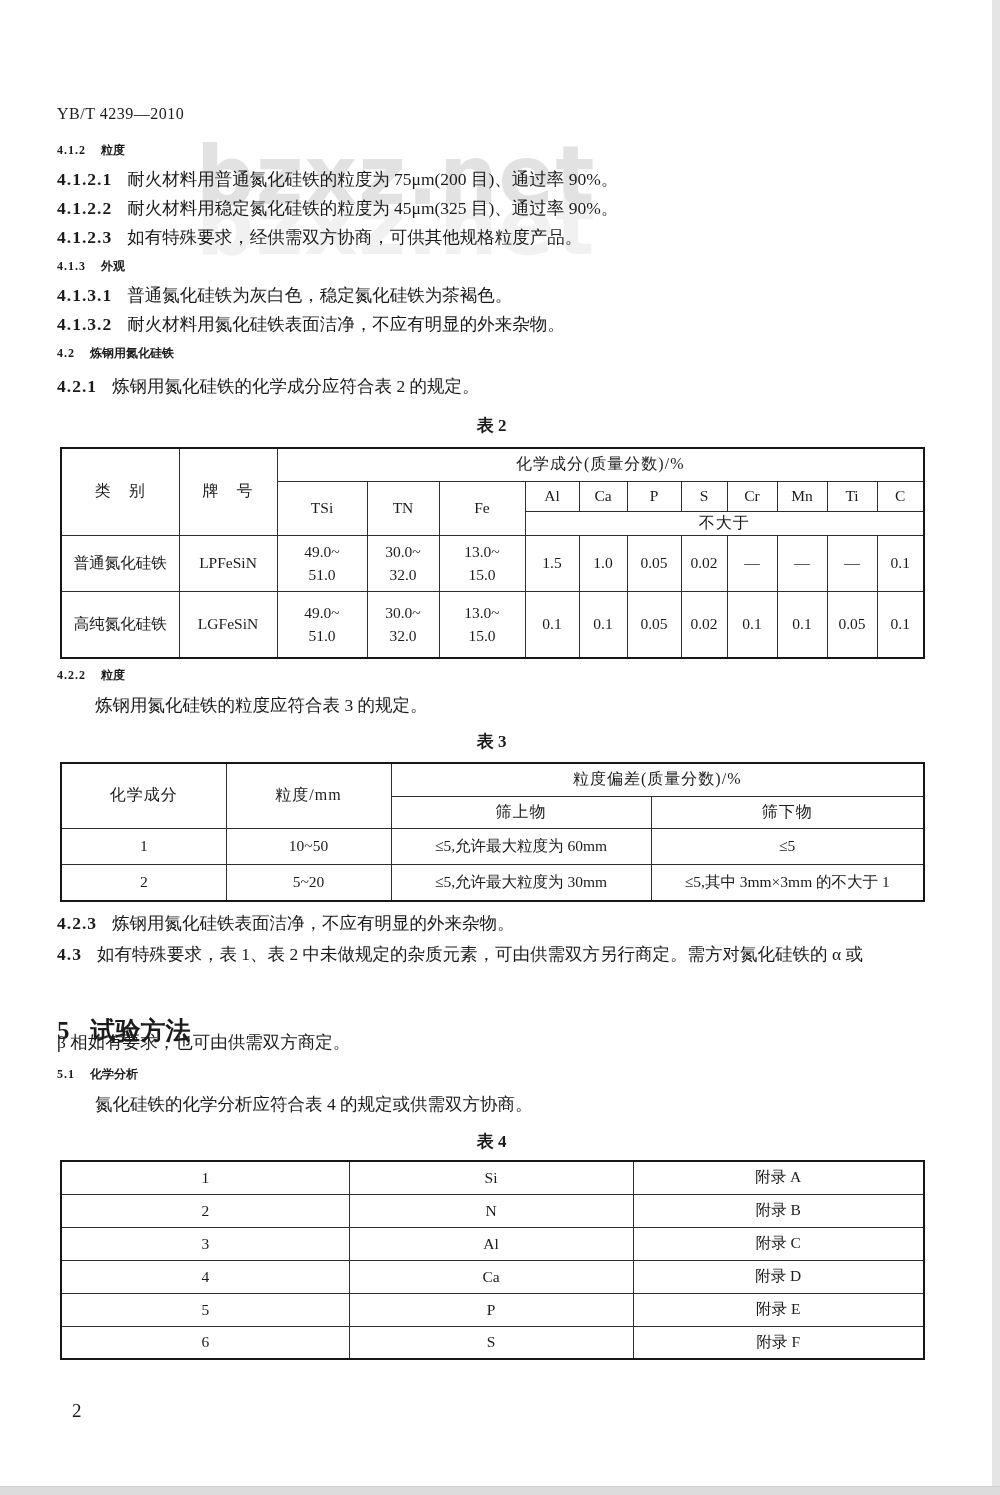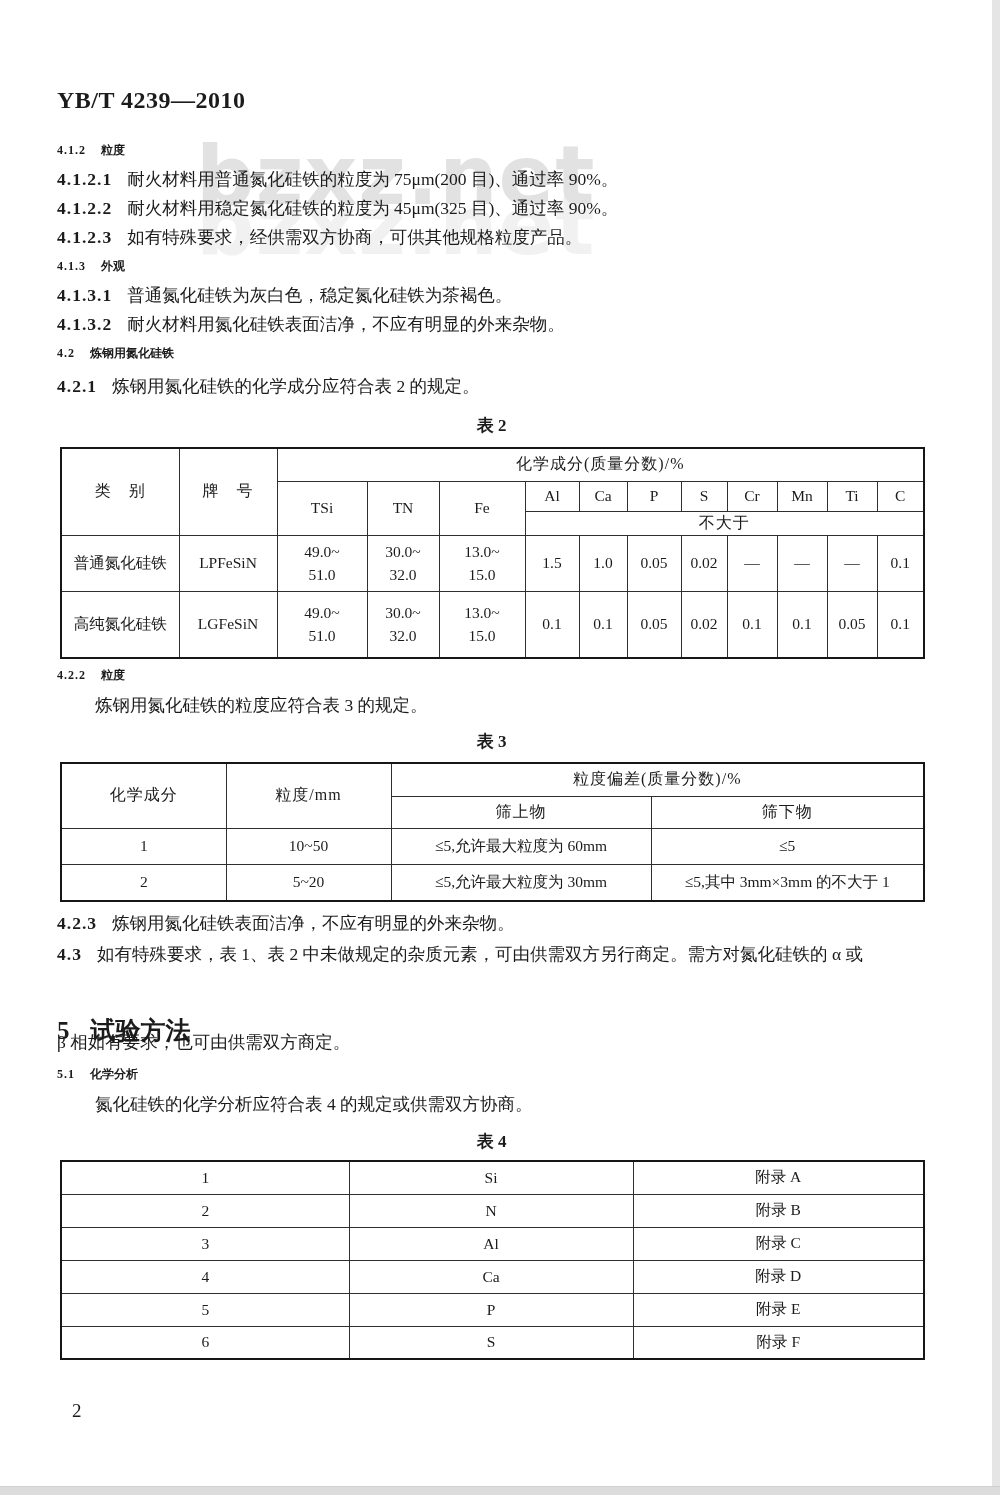--- a/index.html
+++ b/index.html
@@ -1,20 +1,20 @@
 <!DOCTYPE html>
 <html><head>
 <meta charset="utf-8">
 <style>
   html,body{margin:0;padding:0;background:#fff;}
   .page{
     position:relative;width:1000px;height:1495px;background:#ffffff;overflow:hidden;
     font-family:"Liberation Serif","DejaVu Serif",serif;color:#1b1b1b;
   }
-  .doc-code{position:absolute;left:57px;top:87px;font-size:24px;font-weight:bold;letter-spacing:0.5px;z-index:2;white-space:nowrap;}
+  .doc-code{position:absolute;left:57px;top:105px;font-size:16px;font-weight:normal;letter-spacing:0.5px;z-index:2;white-space:nowrap;}
   .line{position:absolute;left:57px;font-size:17.5px;line-height:24px;white-space:nowrap;z-index:2;}
   .indent{left:95px;}
   .num{font-weight:bold;margin-right:15px;letter-spacing:1px;}
   .bold{font-weight:bold;}
   .sect{font-size:12px;}
   .caption{position:absolute;left:60px;width:863px;text-align:center;font-size:17px;font-weight:bold;z-index:2;}
   table{position:absolute;left:60px;border-collapse:collapse;table-layout:fixed;z-index:2;border:2px solid #161616;background:transparent;}
   td,th{border:1px solid #2e2e2e;text-align:center;vertical-align:middle;font-size:15.5px;font-weight:normal;padding:0 2px;overflow:hidden;}
   th.cn{font-weight:normal;font-size:16px;letter-spacing:1px;}
   .range{white-space:pre-line;line-height:1.5;}

